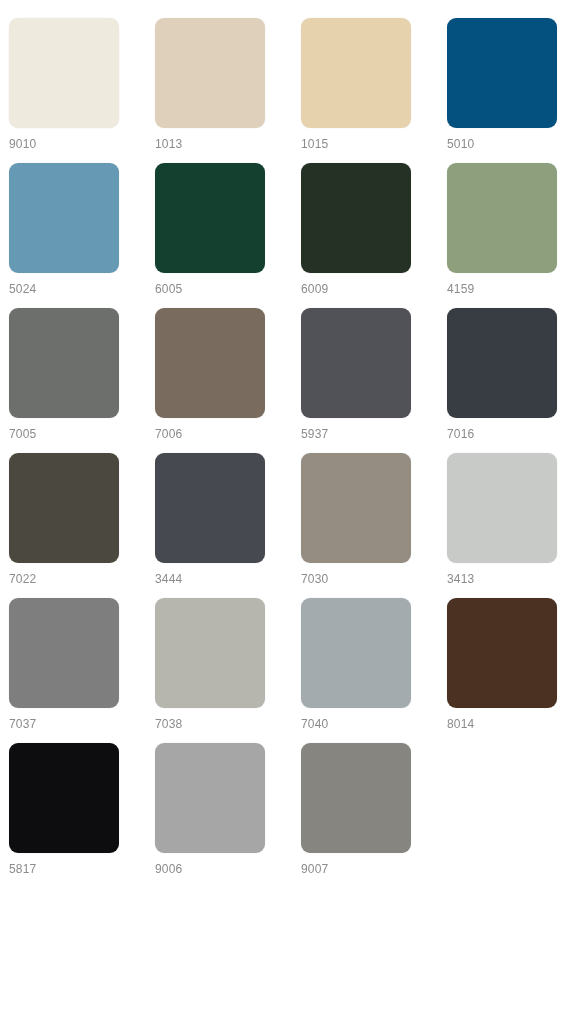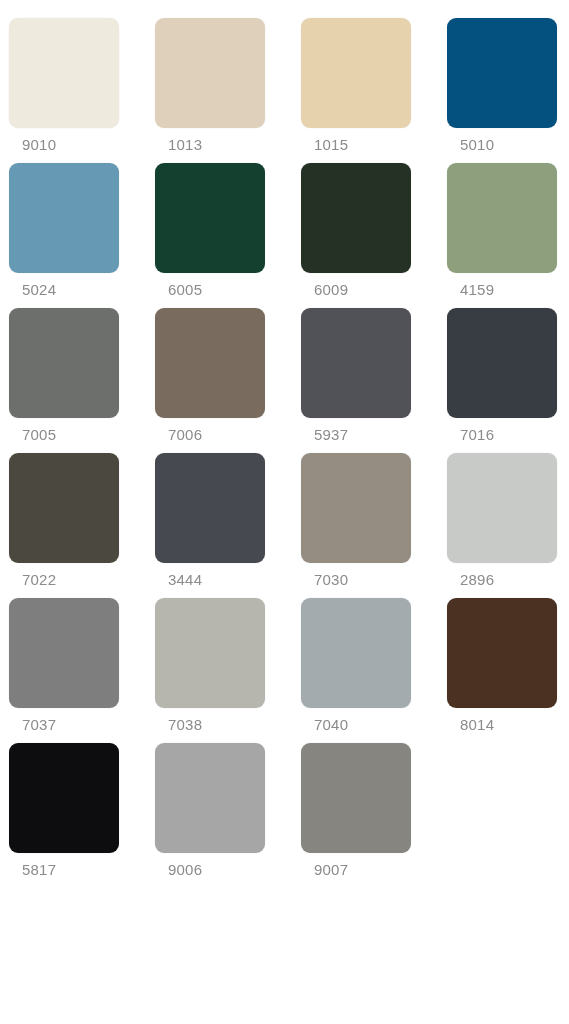--- a/index.html
+++ b/index.html
@@ -29,26 +29,25 @@
     align-items: flex-start;
   }
   .swatch-chip {
     width: 110px;
     height: 110px;
     border-radius: 9px;
     box-shadow: 0 0 0 0.5px rgba(0,0,0,0.045);
   }
   .swatch-label {
     margin-top: 9px;
-    font-size: 15px;
+    font-size: 12px;
     line-height: 15px;
     color: #8b8b8b;
     letter-spacing: 0.2px;
     font-family: "Liberation Sans", sans-serif;
-    margin-left: 13px;
   }
 </style>
 </head>
 <body>
 
 <div class="palette-grid">
     <div class="swatch-cell">
       <div class="swatch-chip" style="background: rgb(239, 234, 222);"></div>
       <div class="swatch-label">9010</div>
     </div>
@@ -103,21 +102,21 @@
     <div class="swatch-cell">
       <div class="swatch-chip" style="background: rgb(71, 73, 80);"></div>
       <div class="swatch-label">3444</div>
     </div>
     <div class="swatch-cell">
       <div class="swatch-chip" style="background: rgb(149, 141, 130);"></div>
       <div class="swatch-label">7030</div>
     </div>
     <div class="swatch-cell">
       <div class="swatch-chip" style="background: rgb(199, 202, 199);"></div>
-      <div class="swatch-label">2896</div>
+      <div class="swatch-label">3413</div>
     </div>
     <div class="swatch-cell">
       <div class="swatch-chip" style="background: rgb(126, 126, 126);"></div>
       <div class="swatch-label">7037</div>
     </div>
     <div class="swatch-cell">
       <div class="swatch-chip" style="background: rgb(182, 181, 174);"></div>
       <div class="swatch-label">7038</div>
     </div>
     <div class="swatch-cell">

